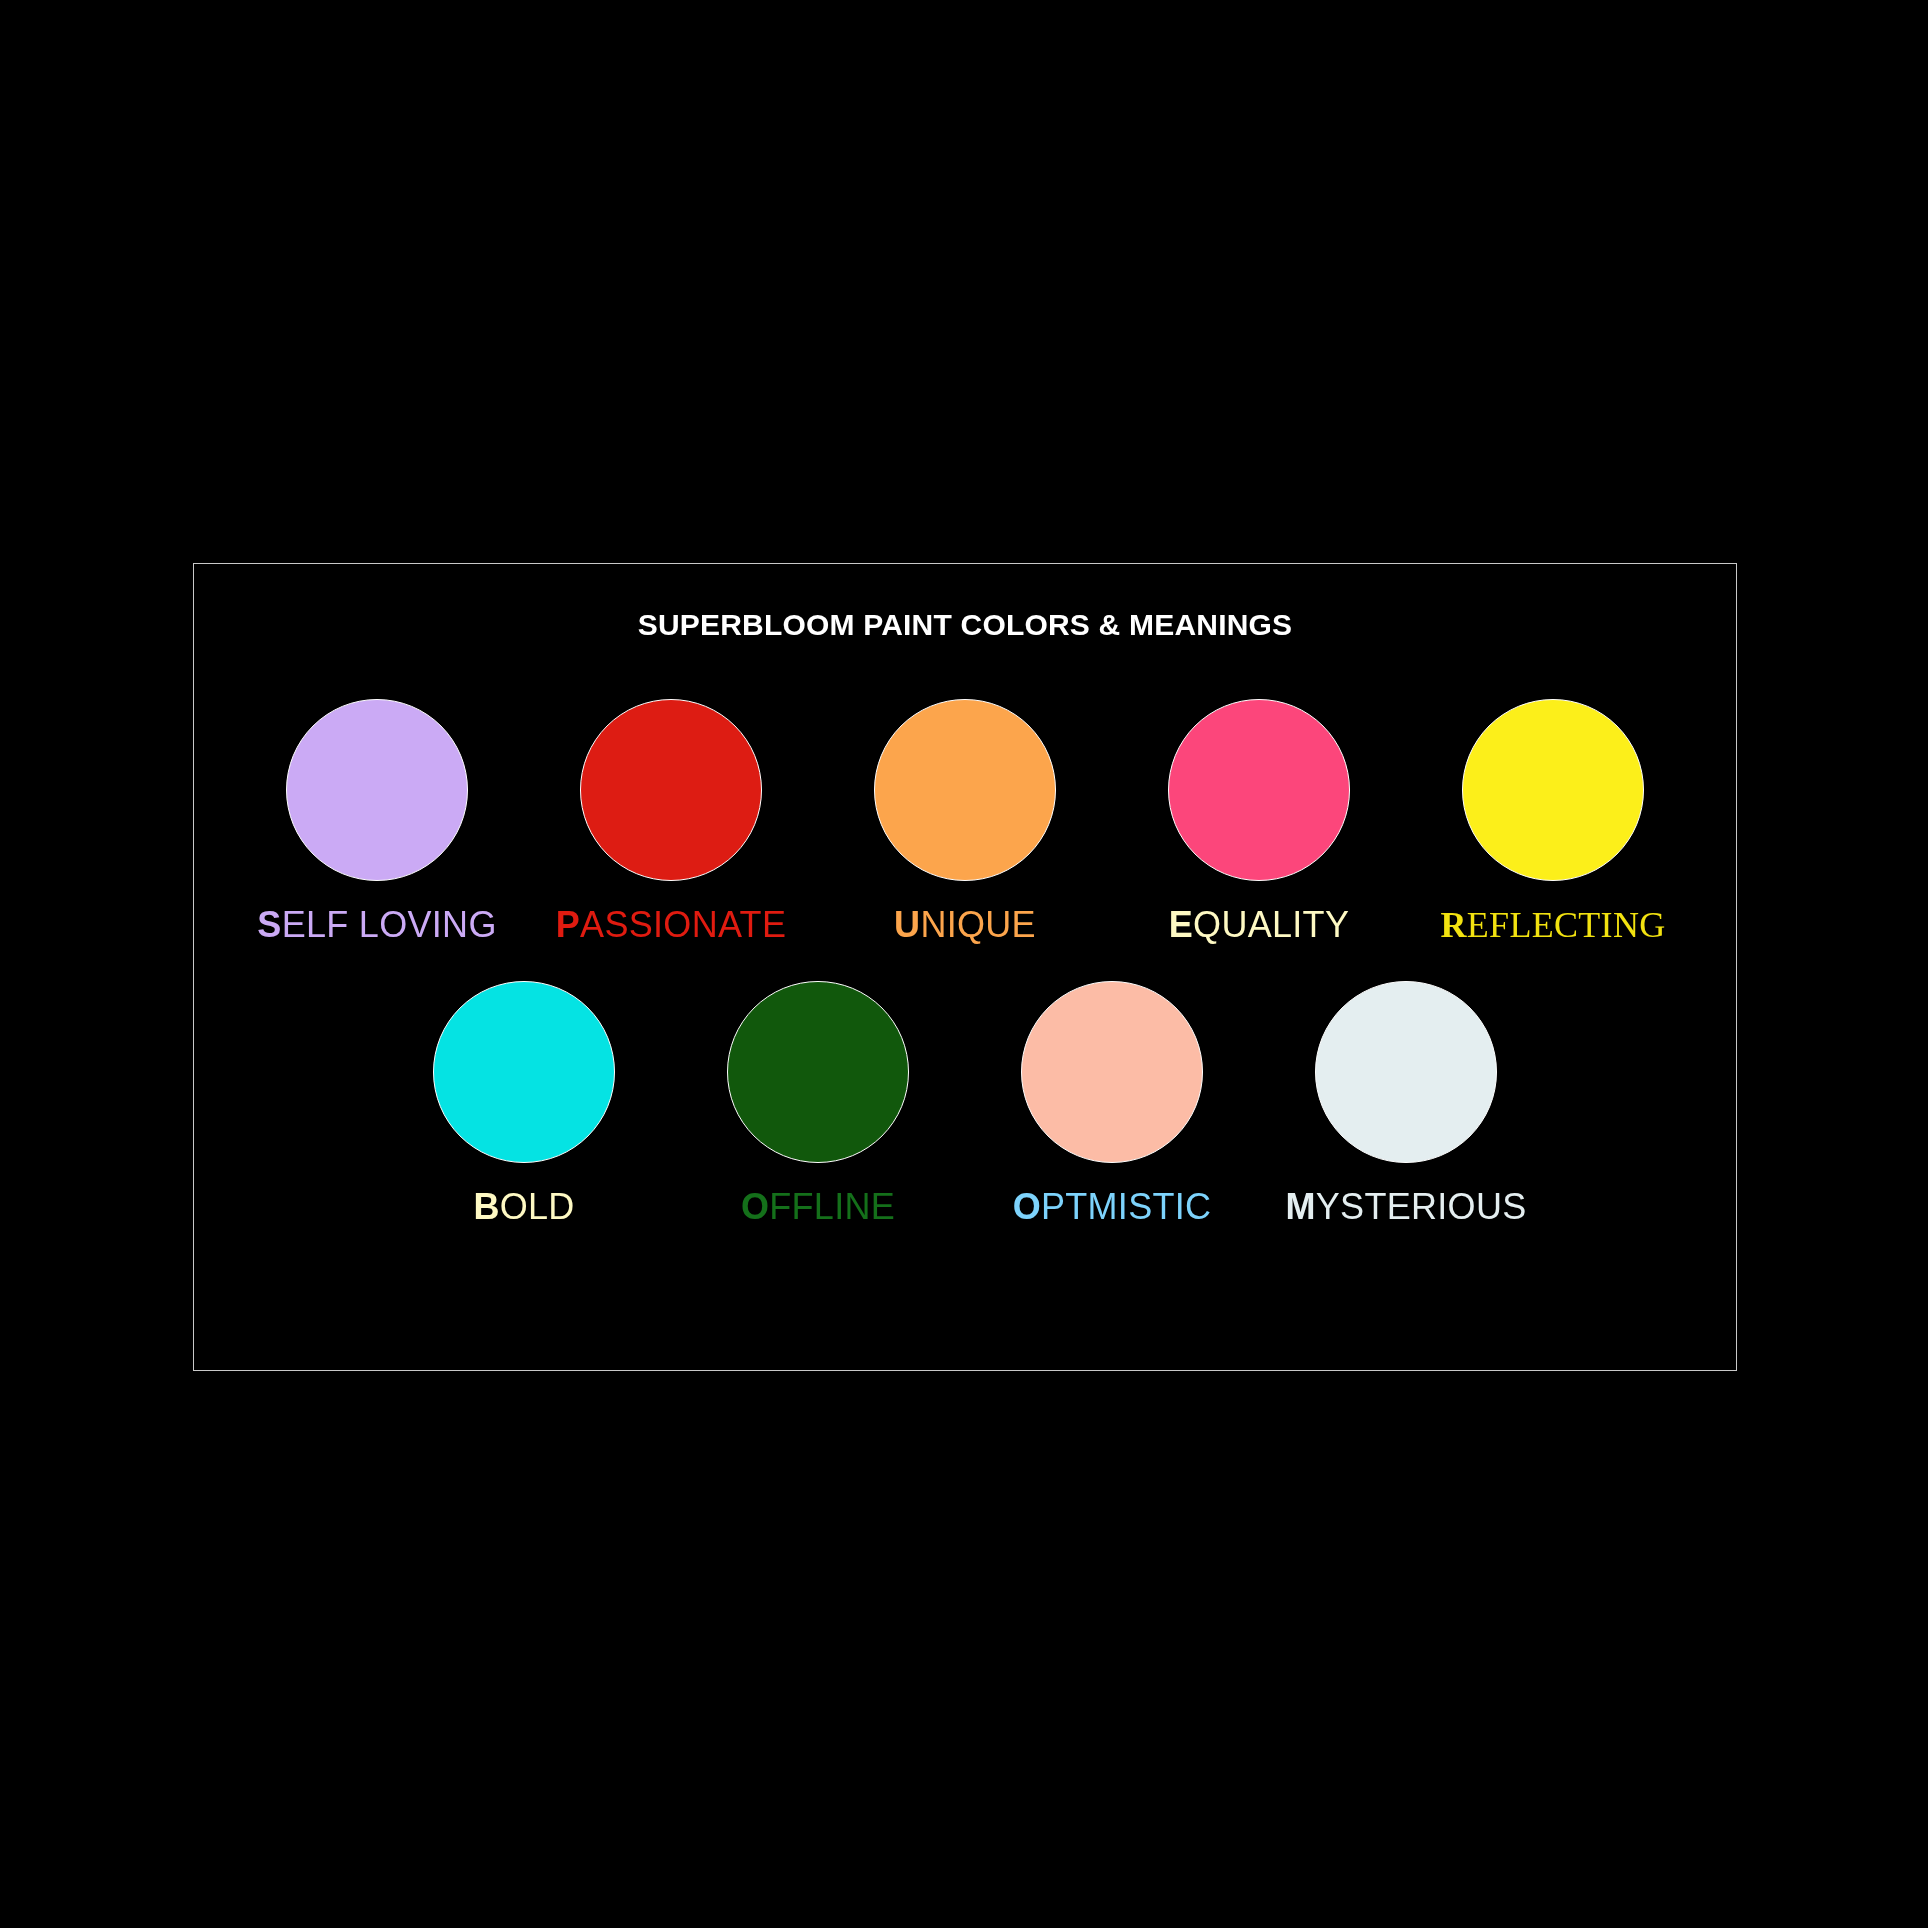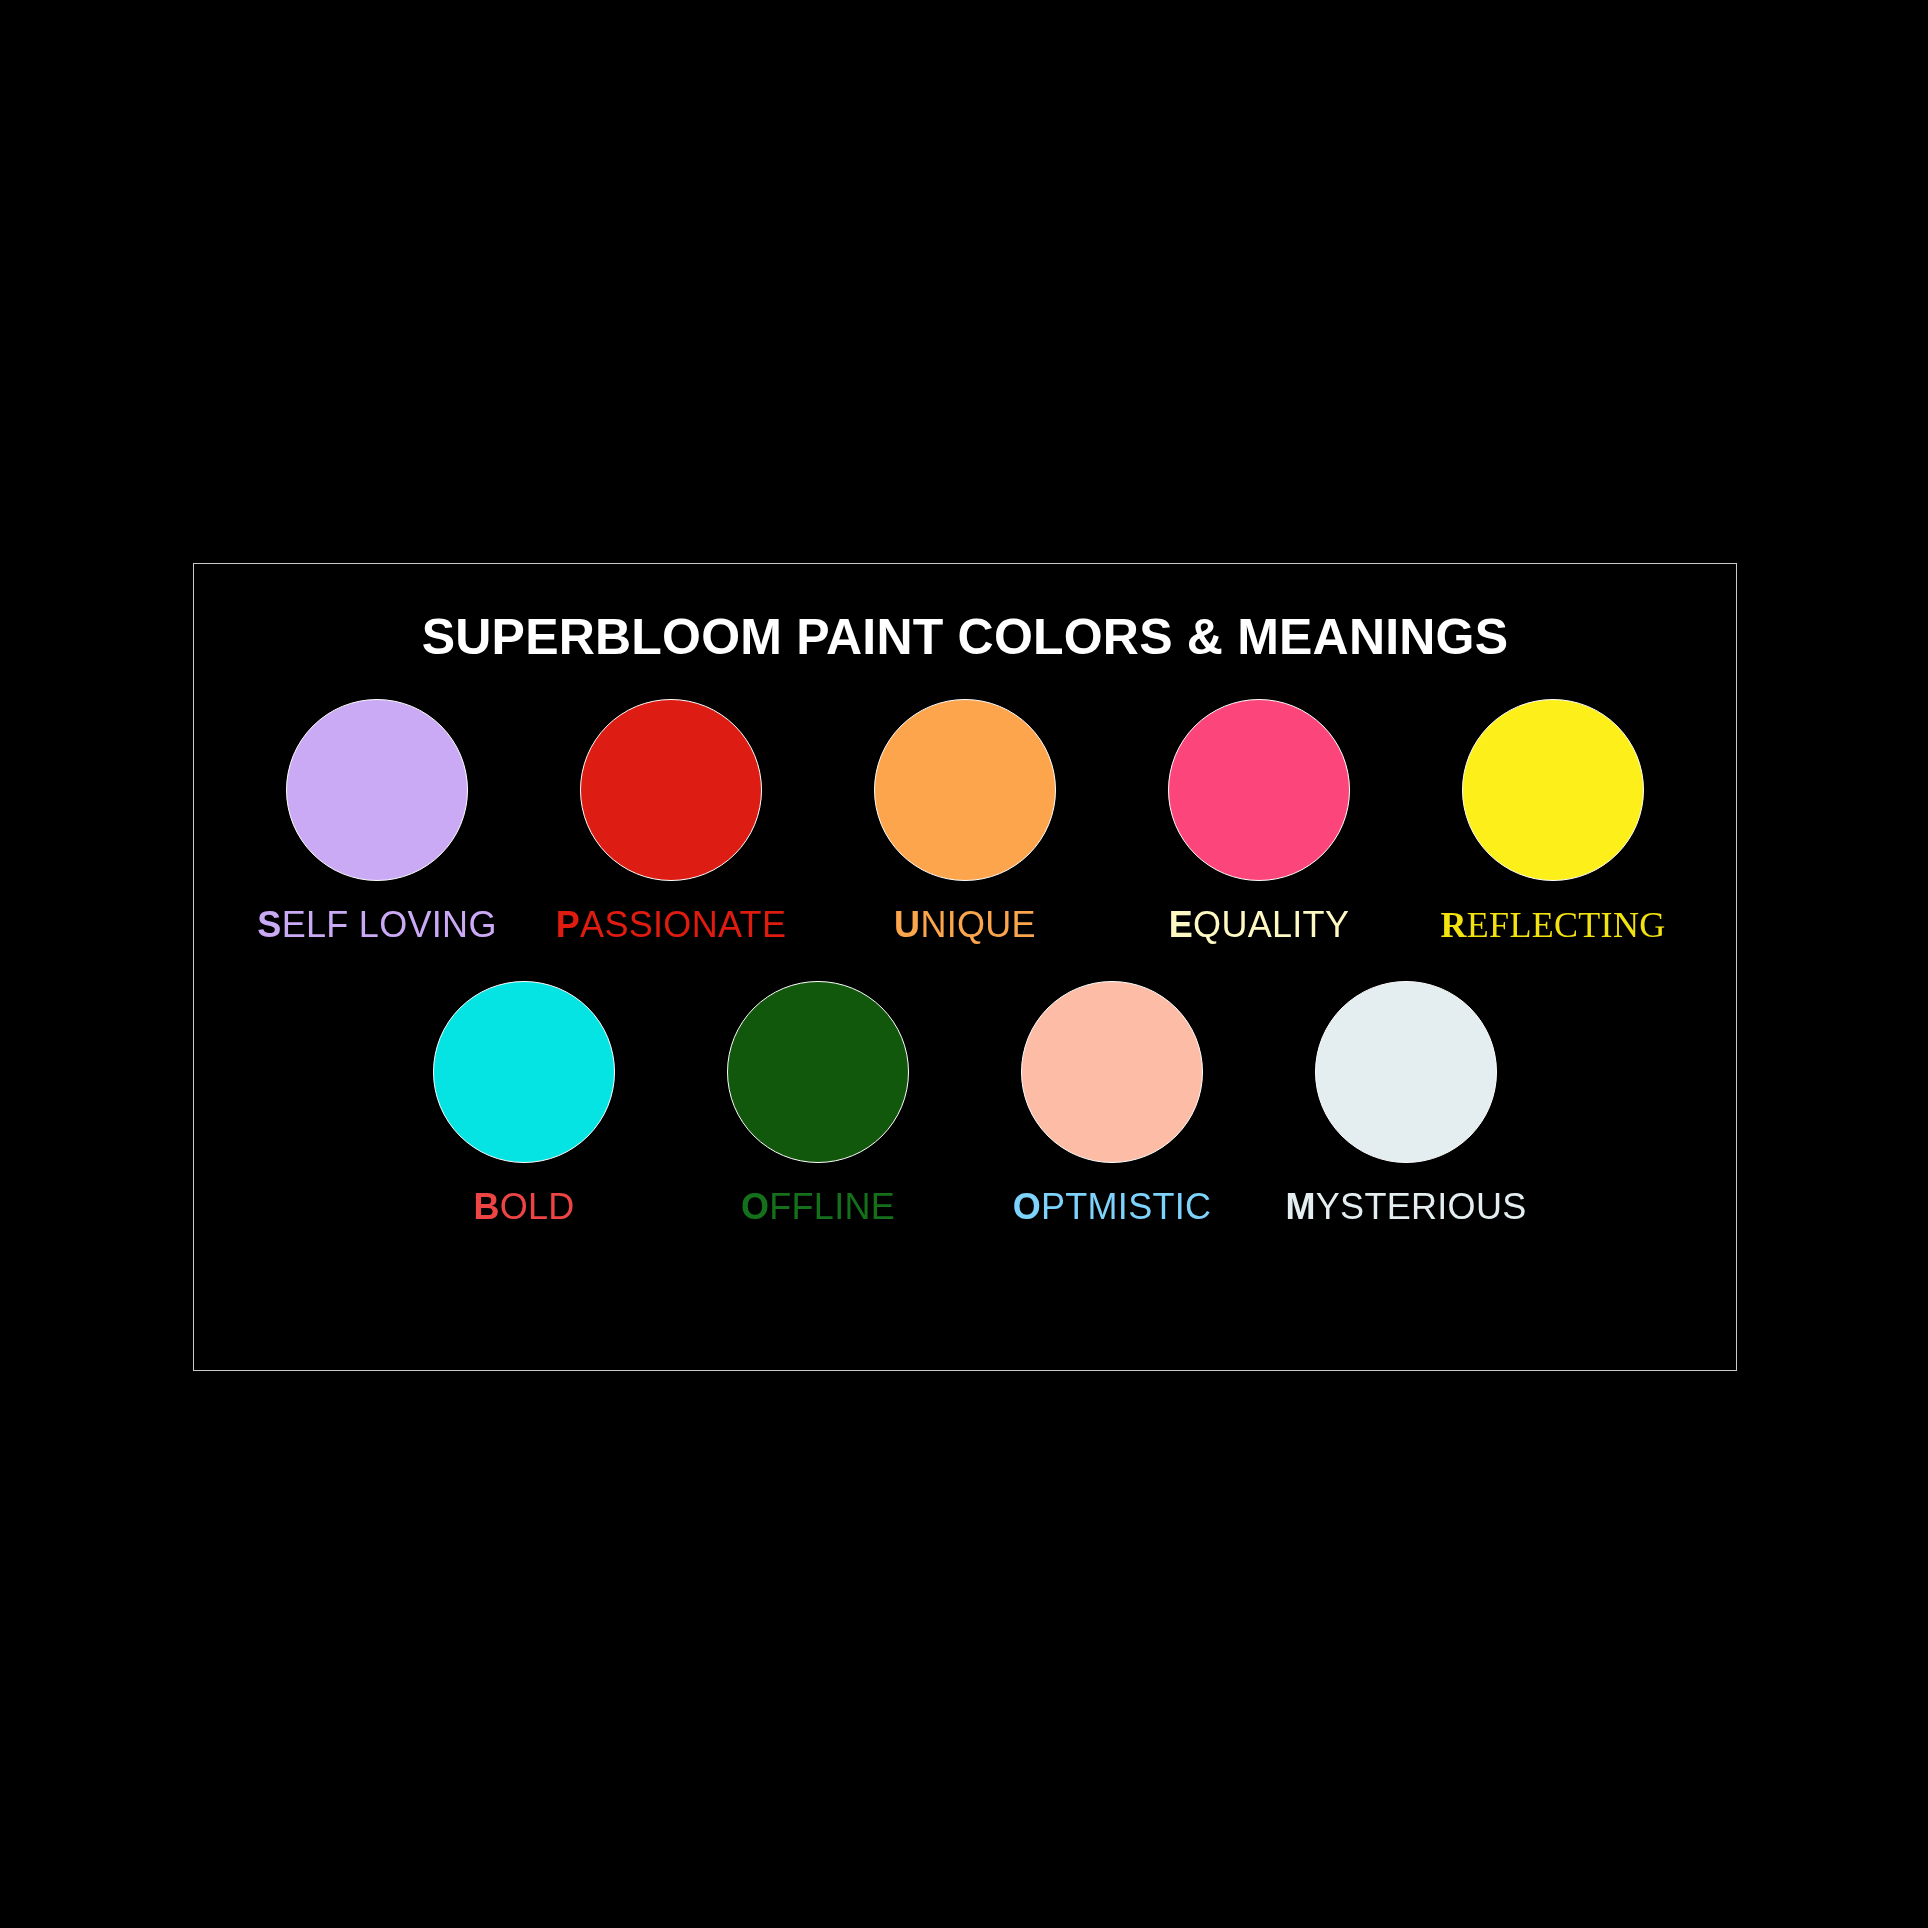--- a/index.html
+++ b/index.html
@@ -37,21 +37,21 @@
   
   #title {
     position: absolute;
     left: 0;
     top: 44px;
     width: 100%;
     text-align: center;
     color: #ffffff;
     font-family: "Liberation Sans", sans-serif;
     font-weight: bold;
-    font-size: 50px;
+    font-size: 30px;
     letter-spacing: 0.2px;
     white-space: nowrap;
   }
 
   
   #grid {
     position: absolute;
     left: 0px;
     top: 135px;
     width: 100%;
@@ -144,21 +144,21 @@
             <span class="initial">R</span><span class="rest">EFLECTING</span>
           </div>
         </div>
 
       </div>
 
       <div class="grid-row">
 
         <div class="swatch-cell">
           <div class="swatch-dot" style="background-color: rgb(5, 227, 227);"></div>
-          <div class="swatch-label" style="color: #ef4444;">
+          <div class="swatch-label" style="color: #fef9c3;">
             <span class="initial">B</span><span class="rest">OLD</span>
           </div>
         </div>
 
 
         <div class="swatch-cell">
           <div class="swatch-dot" style="background-color: rgb(17, 88, 12);"></div>
           <div class="swatch-label" style="color: rgb(20, 112, 26);">
             <span class="initial">O</span><span class="rest">FFLINE</span>
           </div>

